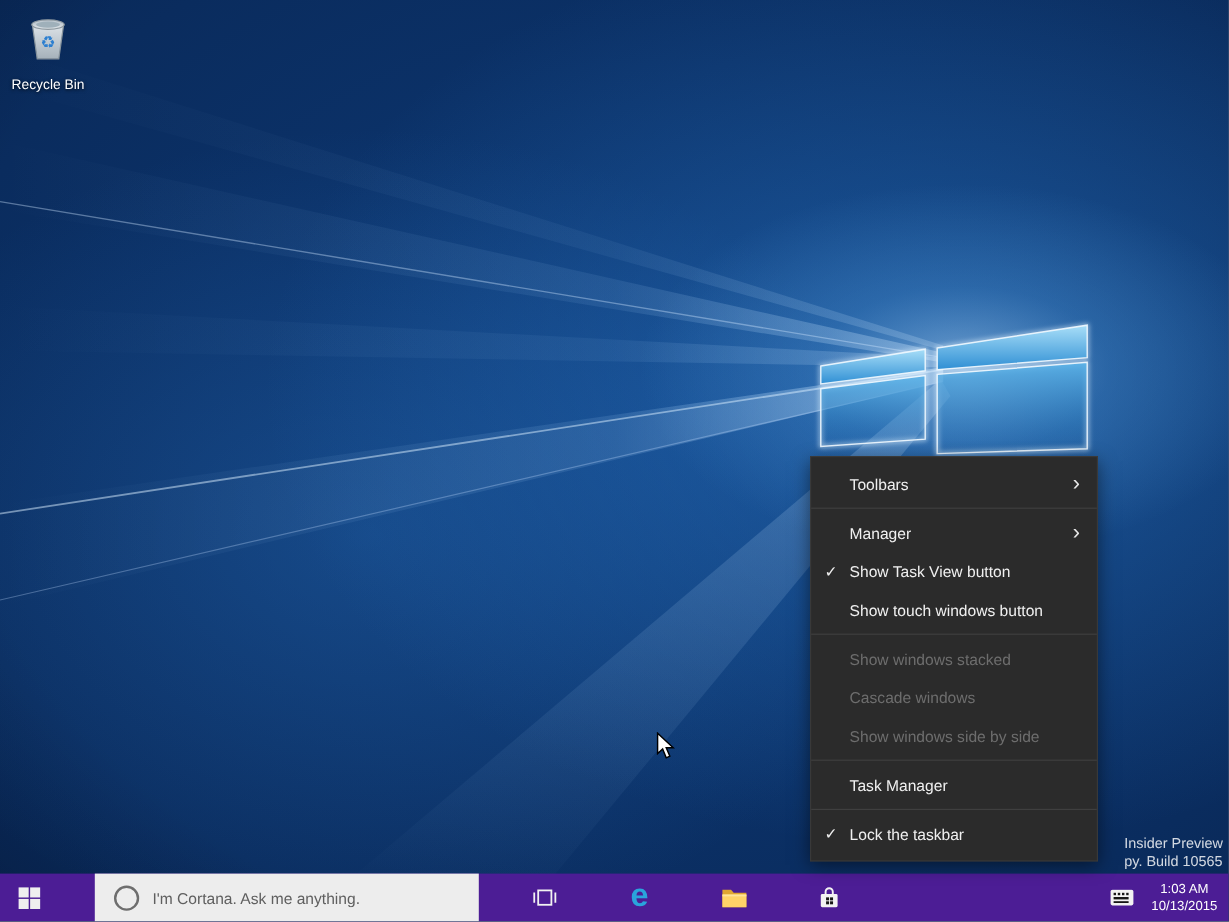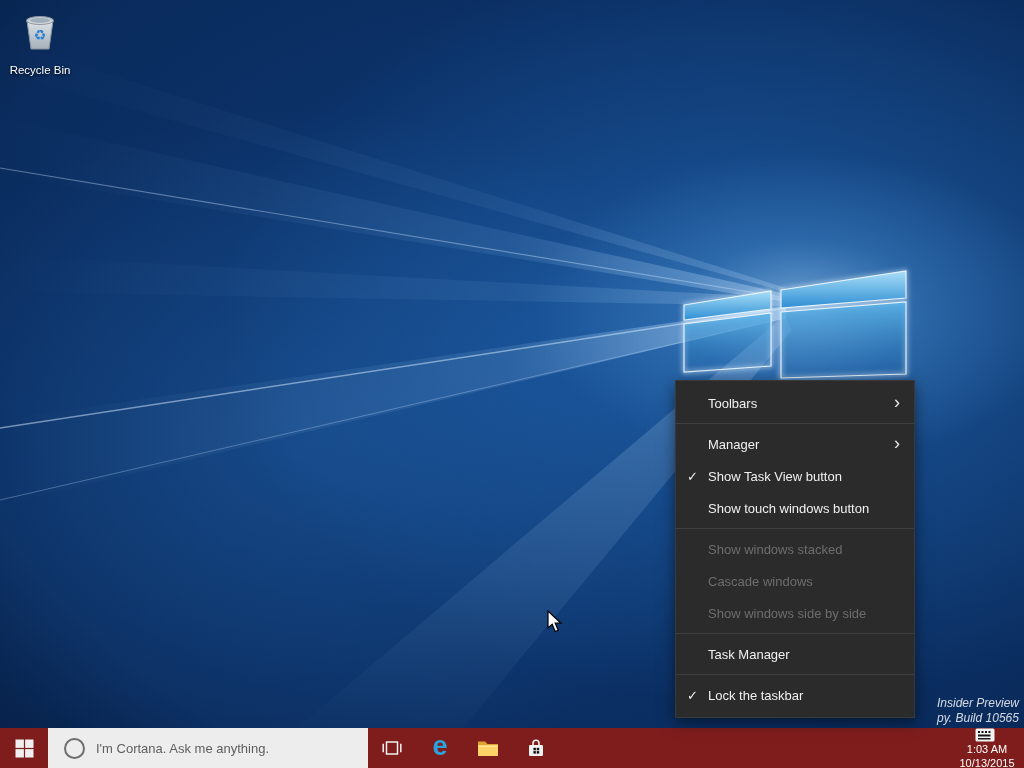--- a/index.html
+++ b/index.html
@@ -15,36 +15,36 @@
   }
   .desktop::after{content:"";position:absolute;inset:0;pointer-events:none;
     background:radial-gradient(1200px 900px at 60% 42%, rgba(0,0,0,0) 55%, rgba(0,0,12,.5) 100%);}
   .wp{position:absolute;left:0;top:0;}
 
   
   .bin{position:absolute;left:2px;top:6px;width:76px;text-align:center;cursor:default;}
   .bin .lbl{margin-top:6px;color:#fff;font-size:11.5px;text-shadow:0 1px 3px rgba(0,0,0,.9);}
 
   
-  .watermark{position:absolute;right:5px;bottom:42px;text-align:center;color:rgba(255,255,255,.82);
-    font-size:12px;line-height:15px;z-index:2;font-style:italic;}
-
-  
-  .taskbar{position:absolute;left:0;bottom:0;width:1024px;height:40px;background:#7f1d1d;z-index:5;
-    display:flex;align-items:stretch;}
+  .watermark{position:absolute;right:5px;bottom:42px;text-align:left;color:rgba(255,255,255,.82);
+    font-size:12px;line-height:15px;z-index:2;}
+
+  
+  .taskbar{position:absolute;left:0;bottom:0;width:1024px;height:40px;background:#4c1d95;z-index:5;
+    display:flex;align-items:stretch;gap:31px;}
   .tb-btn{width:48px;height:40px;background:none;border:none;display:flex;align-items:center;
     justify-content:center;padding:0;cursor:default;}
   .searchbox{width:320px;height:40px;background:#ededed;display:flex;align-items:center;box-sizing:border-box;
     padding:0 10px;}
   .cortana-ring{width:17px;height:17px;border:2px solid #6e6e6e;border-radius:50%;flex:0 0 auto;margin:0 9px 0 6px;}
   .searchbox input{flex:1;border:none;outline:none;background:transparent;font-size:13px;color:#5f5f5f;
     font-family:"Liberation Sans",sans-serif;}
   .searchbox input::placeholder{color:#5f5f5f;opacity:1;}
   .edge-e{font-size:27px;font-weight:bold;color:#2aa3dc;line-height:1;margin-top:-3px;}
-  .tray{margin-left:auto;display:flex;align-items:center;height:40px;flex-direction:column;}
+  .tray{margin-left:auto;display:flex;align-items:center;height:40px;}
   .kbd-icon{width:22px;margin-right:8px;display:flex;align-items:center;justify-content:center;}
   .clock{width:66px;margin-right:4px;text-align:center;color:#fff;font-size:11px;line-height:14px;cursor:default;}
 
   
   .menu{position:absolute;left:675px;top:352px;width:240px;box-sizing:border-box;background:#2b2b2b;
     border:1px solid rgba(255,255,255,.07);padding:6px 0;z-index:10;font-size:13px;color:#f0f0f0;
     box-shadow:0 4px 14px rgba(0,0,0,.5);margin-top:28px;}
   .mi{position:relative;height:32px;display:flex;align-items:center;padding:0 14px 0 32px;cursor:default;}
   .mi.disabled{color:#6d6d6d;}
   .mi .check{position:absolute;left:11px;top:50%;transform:translateY(-50%);font-size:13px;color:#f0f0f0;}

